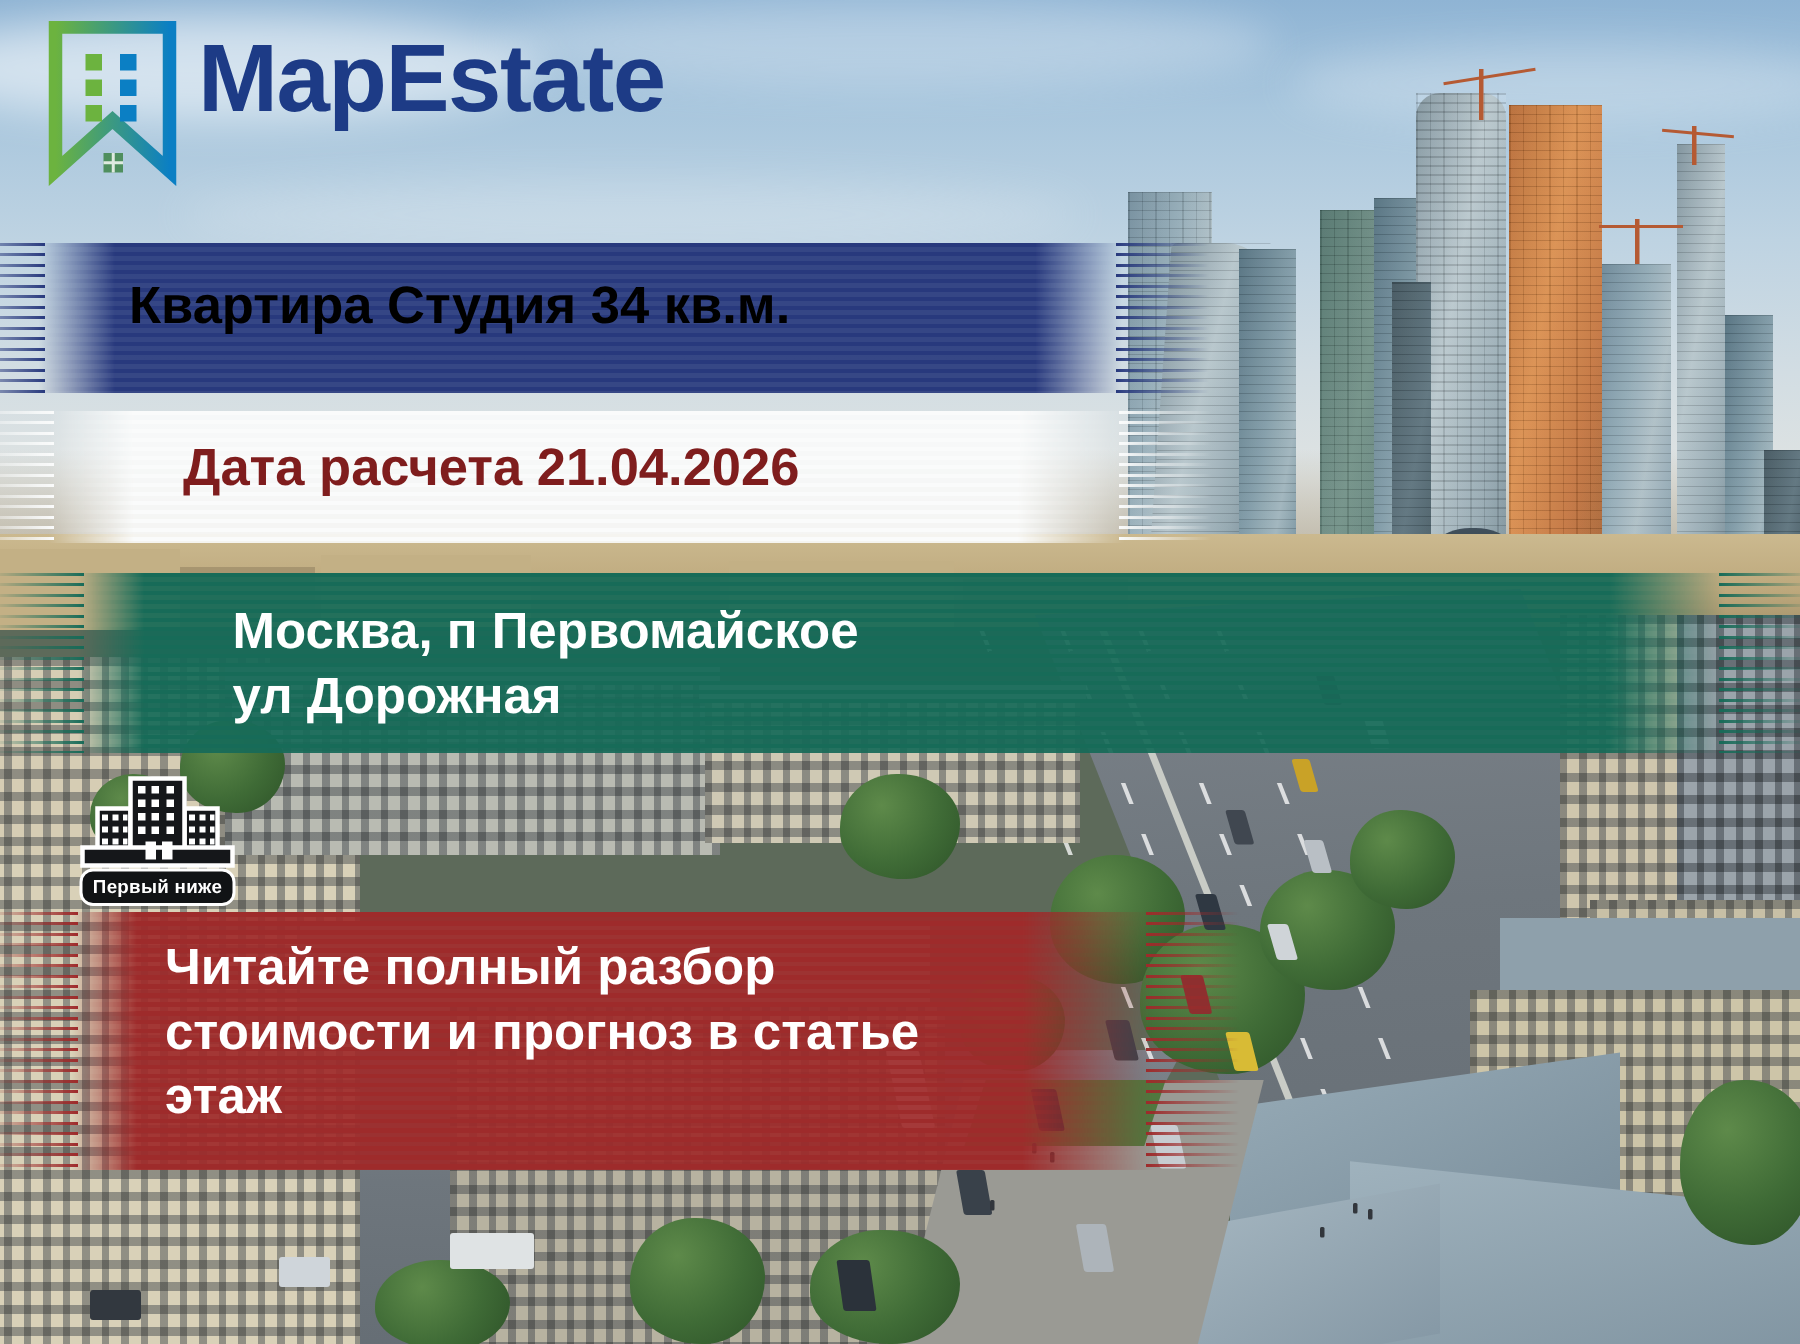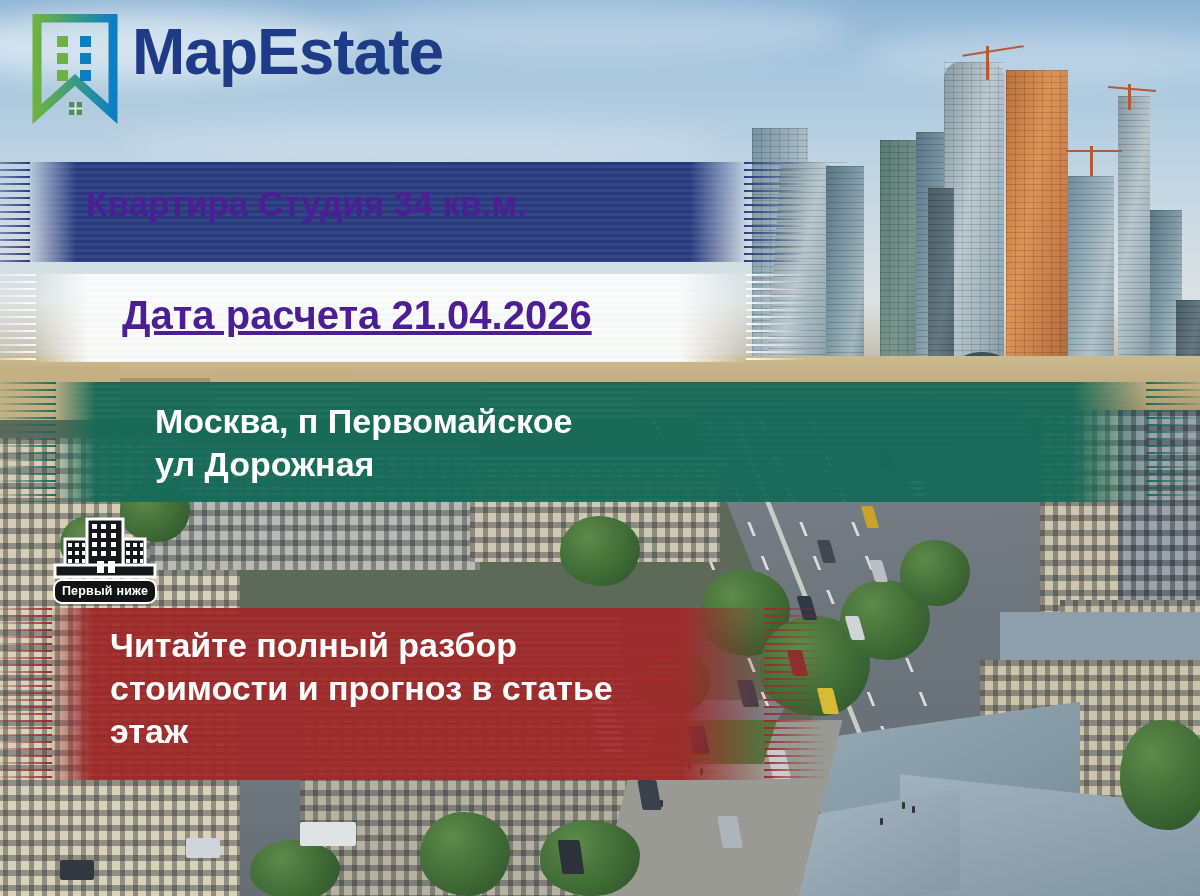--- a/index.html
+++ b/index.html
@@ -231,22 +231,22 @@
     left: -58px;
     -webkit-mask-composite: source-in; mask-composite: intersect;
   }
   .streaks-r { right: -58px; }
   .streaks-l::after, .streaks-r::after {
     content: ""; position: absolute; inset: 0;
   }
   .fade-l { -webkit-mask-image: repeating-linear-gradient(180deg, #000 0 2px, transparent 2px 7px), linear-gradient(90deg, transparent 0%, #000 100%); -webkit-mask-composite: source-in; mask-image: repeating-linear-gradient(180deg, #000 0 2px, transparent 2px 7px), linear-gradient(90deg, transparent 0%, #000 100%); mask-composite: intersect; }
   .fade-r { -webkit-mask-image: repeating-linear-gradient(180deg, #000 0 2px, transparent 2px 7px), linear-gradient(90deg, #000 0%, transparent 100%); -webkit-mask-composite: source-in; mask-image: repeating-linear-gradient(180deg, #000 0 2px, transparent 2px 7px), linear-gradient(90deg, #000 0%, transparent 100%); mask-composite: intersect; }
 
-  .txt-blue   { left: 60px; top: 20px; font-size: 35px; color: #4c1d95; }
-  .txt-white  { left: 90px; top: 16px; font-size: 40px; color: #4c1d95; text-decoration: underline; }
+  .txt-blue   { left: 60px; top: 20px; font-size: 35px; color: #000000; }
+  .txt-white  { left: 90px; top: 16px; font-size: 35px; color: #7f1d1d; }
   .txt-green  { left: 103px; top: 18px; font-size: 34px; color: #ffffff; }
   .txt-red    { left: 62px; top: 16px; font-size: 34px; color: #ffffff; }
 
   
   .watermark {
     position: absolute; left: 53px; top: 513px; width: 104px; z-index: 4;
   }
   .wm-building { display: block; width: 104px; height: 68px; }
   .wm-plate {
     margin-top: -2px;

